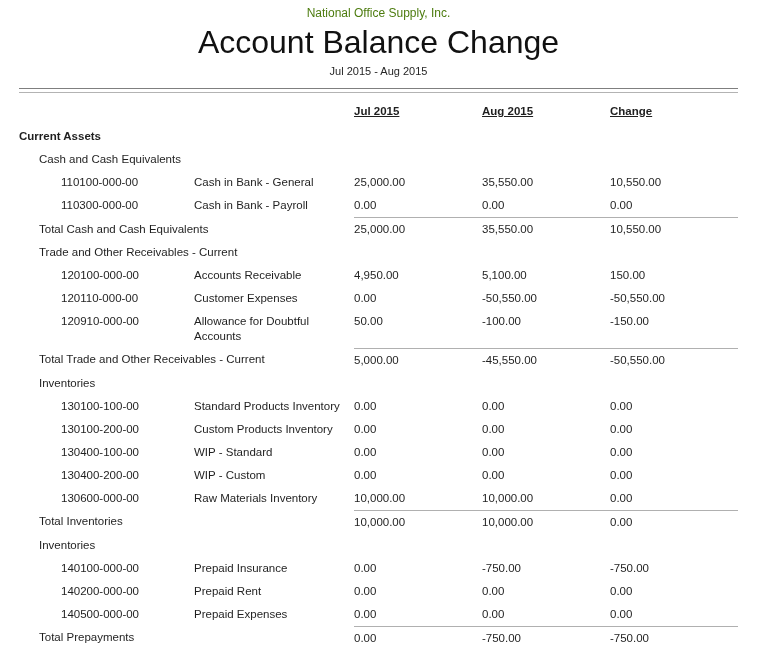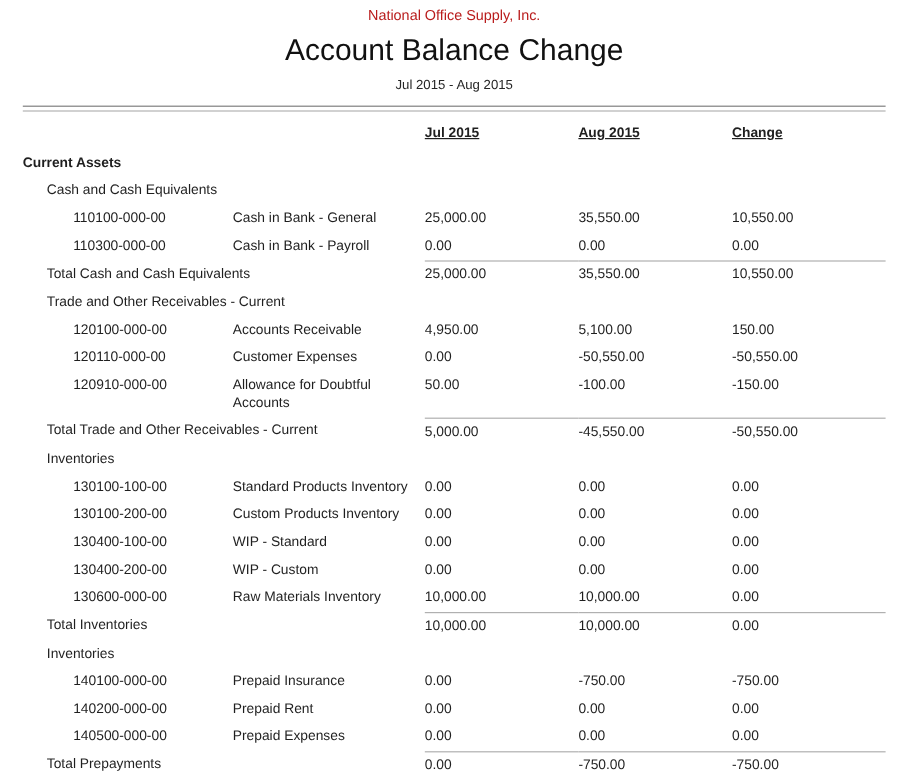--- a/index.html
+++ b/index.html
@@ -7,22 +7,22 @@
   body {
     width: 757px;
     font-family: "Liberation Sans", sans-serif;
     color: #1f1f1f;
     -webkit-font-smoothing: antialiased;
   }
   .page { width: 757px; padding: 6px 19px 0 19px; }
 
   
   .report-header { text-align: center; }
-  .company { font-size: 12px; line-height: 15px; color: #b91c1c; }
-  .title { font-size: 25px; line-height: 30px; margin-top: 6px; color: #111111; font-weight: 400; }
+  .company { font-size: 12px; line-height: 15px; color: #4d7c0f; }
+  .title { font-size: 32px; line-height: 30px; margin-top: 6px; color: #111111; font-weight: 400; }
   .period { font-size: 11px; line-height: 14px; margin-top: 7px; color: #262626; }
 
   
   .rule-double {
     margin-top: 10px;
     height: 5px;
     border-top: 1px solid #7f7f7f;
     border-bottom: 1px solid #b3b3b3;
   }
 

